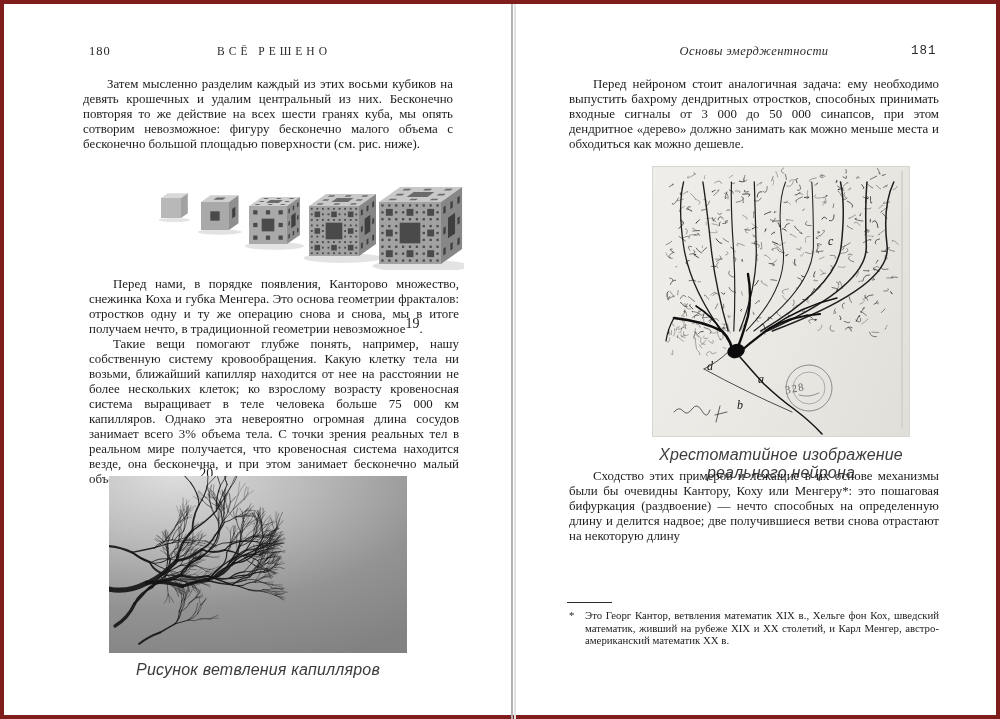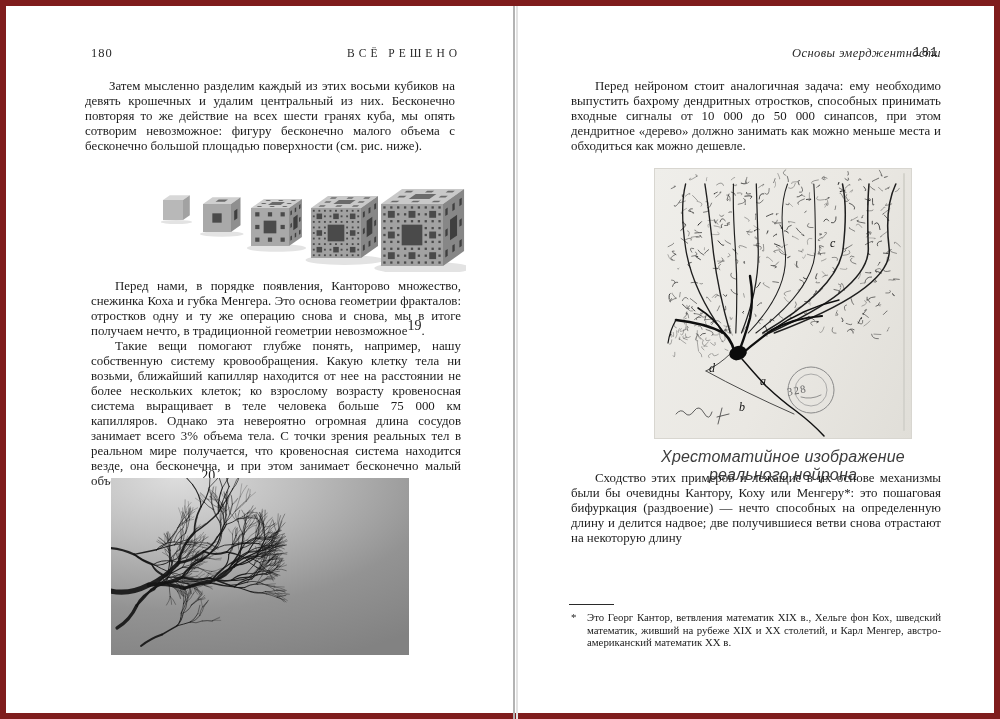--- a/index.html
+++ b/index.html
@@ -1,30 +1,30 @@
 <!DOCTYPE html>
 <html><head>
 <meta charset="utf-8">
 <style>
   html,body{margin:0;padding:0;}
   body{
     width:1000px;height:719px;position:relative;background:#ffffff;
     font-family:"Liberation Serif","DejaVu Serif",serif;color:#1c1c1c;
     overflow:hidden;
   }
-  .spread{position:absolute;inset:0;border:6px solid #7f1d1d;box-sizing:border-box;background:#fff;}
+  .spread{position:absolute;inset:0;border:4px solid #7f1d1d;box-sizing:border-box;background:#fff;}
   .page{position:absolute;top:0;height:719px;}
   .page-left{left:0;width:508px;}
   .page-right{left:509px;width:490px;}
   .spine-dark{position:absolute;top:0;left:507px;width:2px;height:719px;background:#b3b3b3;}
   .spine-light{position:absolute;top:0;left:510px;width:2px;height:719px;background:#e2e2e2;}
 
   .col{position:absolute;width:370px;}
   .folio{position:absolute;font-size:12.5px;letter-spacing:1px;color:#2a2a2a;}
-  .running-title{position:absolute;width:370px;text-align:right;color:#2a2a2a;}
+  .running-title{position:absolute;width:370px;text-align:center;color:#2a2a2a;}
   .rt-caps{font-size:11.5px;letter-spacing:4px;}
   .rt-italic{font-style:italic;font-size:12.5px;letter-spacing:0.4px;}
 
   .body-text{font-size:12.9px;line-height:15px;text-align:justify;}
   .body-text p{margin:0;text-indent:24px;}
   sup.note{font-size:14px;line-height:0;vertical-align:super;letter-spacing:0;}
 
   .figure{position:absolute;}
   .fig-caption{
     position:absolute;text-align:center;
@@ -1210,28 +1210,29 @@
           <path d="M93.0,128.4 Q94.9,125.0 97.7,122.2" stroke="#161616" fill="none" stroke-width="0.29206387551402546" stroke-linecap="round" opacity="0.92"></path>
           <path d="M93.0,128.4 Q95.7,125.9 97.1,122.2" stroke="#161616" fill="none" stroke-width="0.3248608460997971" stroke-linecap="round" opacity="0.92"></path>
           <path d="M88.7,137.6 Q88.9,133.0 91.5,128.9" stroke="#161616" fill="none" stroke-width="0.4564214171457613" stroke-linecap="round" opacity="0.92"></path>
           <path d="M91.5,128.9 Q94.3,127.0 96.3,124.0" stroke="#161616" fill="none" stroke-width="0.2869879330626578" stroke-linecap="round" opacity="0.92"></path>
           <path d="M91.5,128.9 Q93.5,126.2 96.0,123.9" stroke="#161616" fill="none" stroke-width="0.3051210292005153" stroke-linecap="round" opacity="0.92"></path>
           <path d="M91.5,128.9 Q90.4,125.0 89.9,120.8" stroke="#161616" fill="none" stroke-width="0.3240202462122444" stroke-linecap="round" opacity="0.92"></path>
           <path d="M79.2,144.1 Q84.0,141.1 86.8,135.7" stroke="#161616" fill="none" stroke-width="0.7064080395471081" stroke-linecap="round" opacity="0.92"></path>
           <path d="M86.8,135.7 Q87.8,131.5 88.9,127.2" stroke="#161616" fill="none" stroke-width="0.5026515234063056" stroke-linecap="round" opacity="0.92"></path>
         </svg>
     </div>
+    <div class="fig-caption" style="left:105px;top:657px;width:298px;">Рисунок ветвления капилляров</div>
   </div>
 
   <div class="page page-right">
     <div class="running-title rt-italic" style="left:56px;top:40px;">Основы эмерджентности</div>
     <div class="folio" style="left:398px;top:40px;font-family:Liberation Mono, monospace;">181</div>
 
     <div class="col body-text" style="left:56px;top:73px;">
-      <p>Перед нейроном стоит аналогичная задача: ему необходимо выпустить бахрому дендритных отростков, способных принимать входные сигналы от 10 000 до 50 000 синапсов, при этом дендритное «дерево» должно занимать как можно меньше места и обходиться как можно дешевле.</p>
+      <p>Перед нейроном стоит аналогичная задача: ему необходимо выпустить бахрому дендритных отростков, способных принимать входные сигналы от 3 000 до 50 000 синапсов, при этом дендритное «дерево» должно занимать как можно меньше места и обходиться как можно дешевле.</p>
     </div>
 
     <div class="figure neuron-bg" style="left:139px;top:162px;">
       <svg id="neuron-svg" width="258" height="271" viewBox="0 0 258 271">
           <path d="M171.1,11.6 q-3.7,-3.8 1.9,-1.4" stroke="#222" fill="none" stroke-width="0.5757949988357722" stroke-linecap="round" opacity="0.8471413942985238"></path>
           <path d="M155.8,131.3 q2.4,3.5 -5.1,2.2" stroke="#222" fill="none" stroke-width="0.7261434350395575" stroke-linecap="round" opacity="0.9211792194284499"></path>
           <path d="M134.6,19.9 q5.1,2.3 6.7,-4.5" stroke="#222" fill="none" stroke-width="0.6323918612208217" stroke-linecap="round" opacity="0.5689007450826467"></path>
           <path d="M192.9,100.2 q1.6,2.3 -6.7,0.5" stroke="#222" fill="none" stroke-width="0.463534389436245" stroke-linecap="round" opacity="0.6598500800319016"></path>
           <path d="M167.2,80.1 q-5.0,-4.4 2.2,-1.4" stroke="#222" fill="none" stroke-width="0.7873756116488948" stroke-linecap="round" opacity="0.723793878685683"></path>
           <path d="M109.7,158.7 q1.6,-3.6 3.7,5.7" stroke="#222" fill="none" stroke-width="0.8839958748314529" stroke-linecap="round" opacity="0.9317731882445515"></path>

